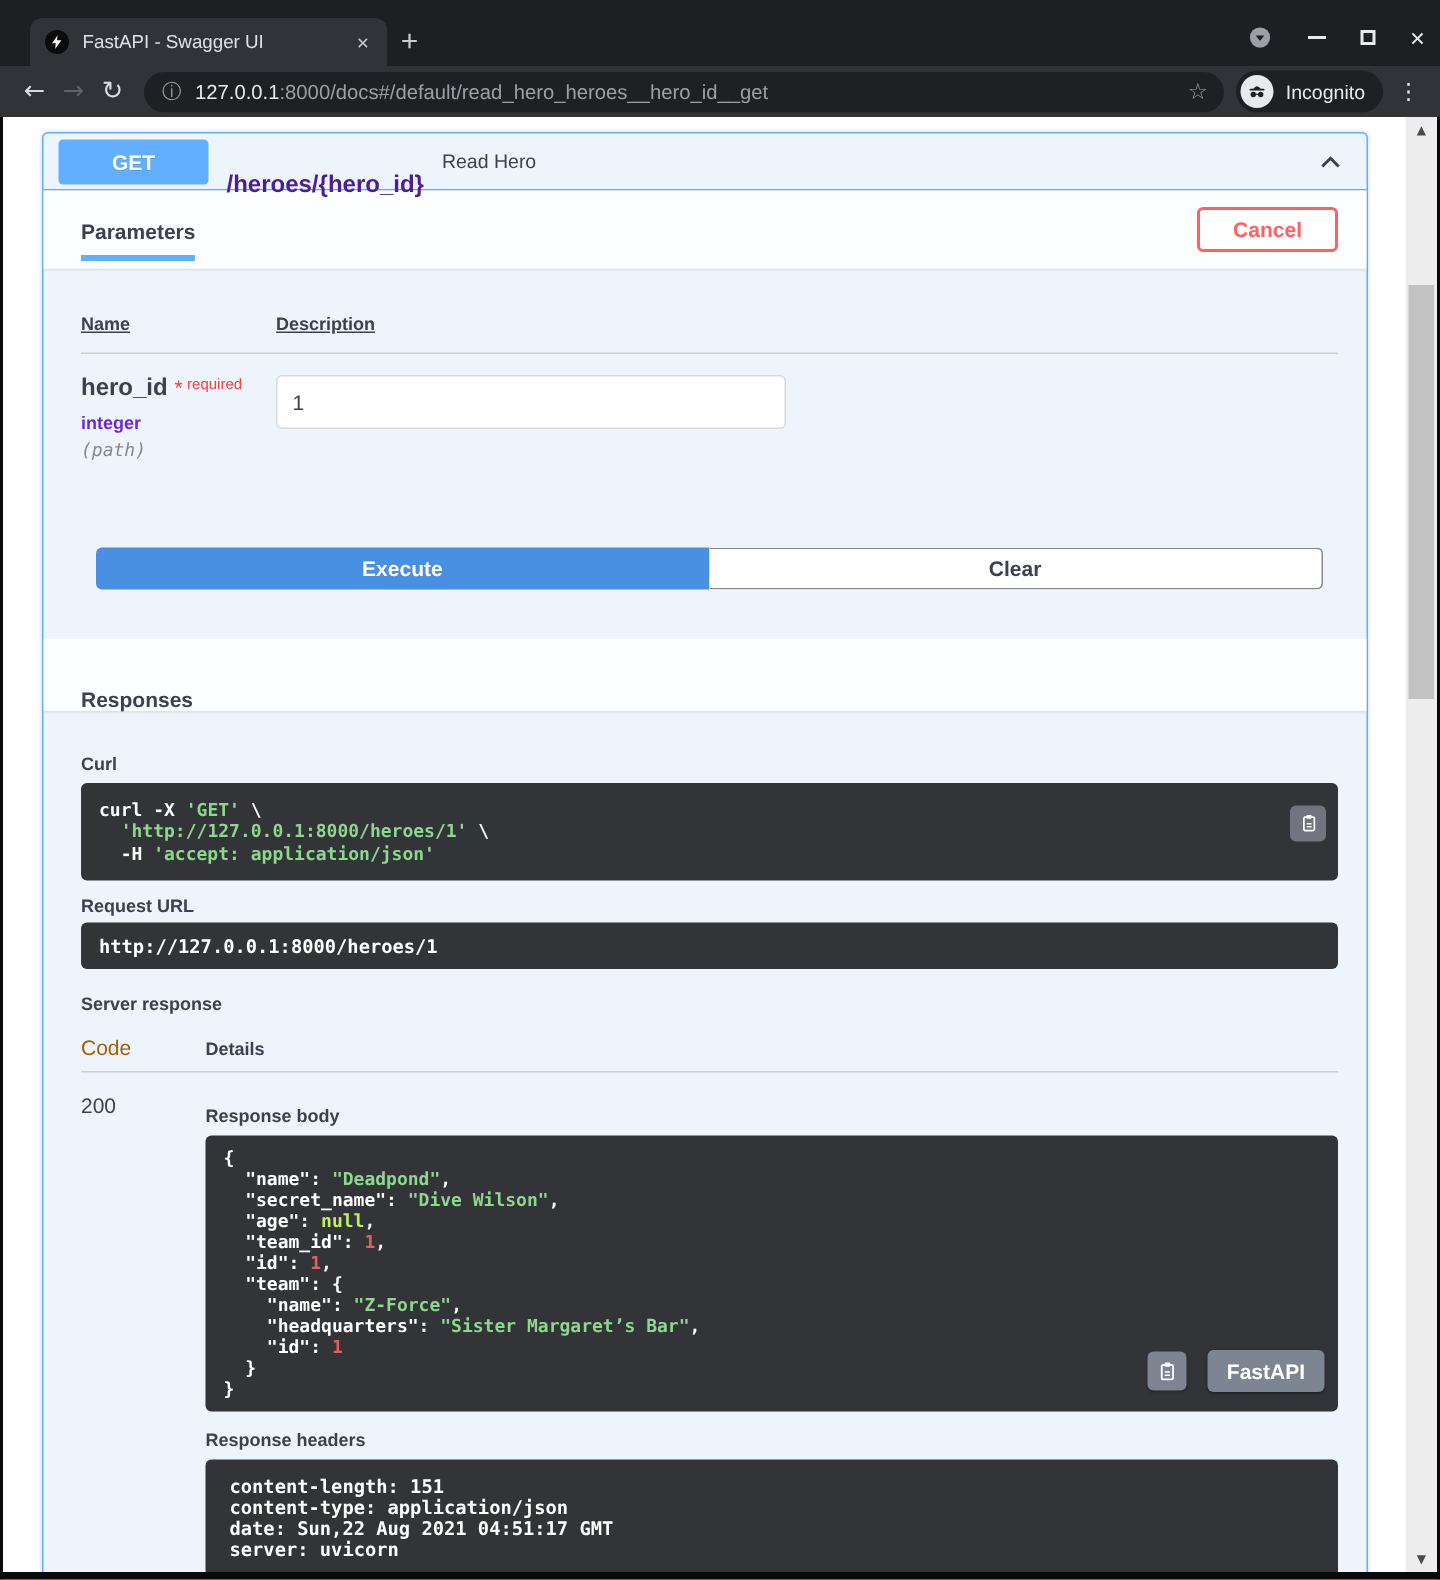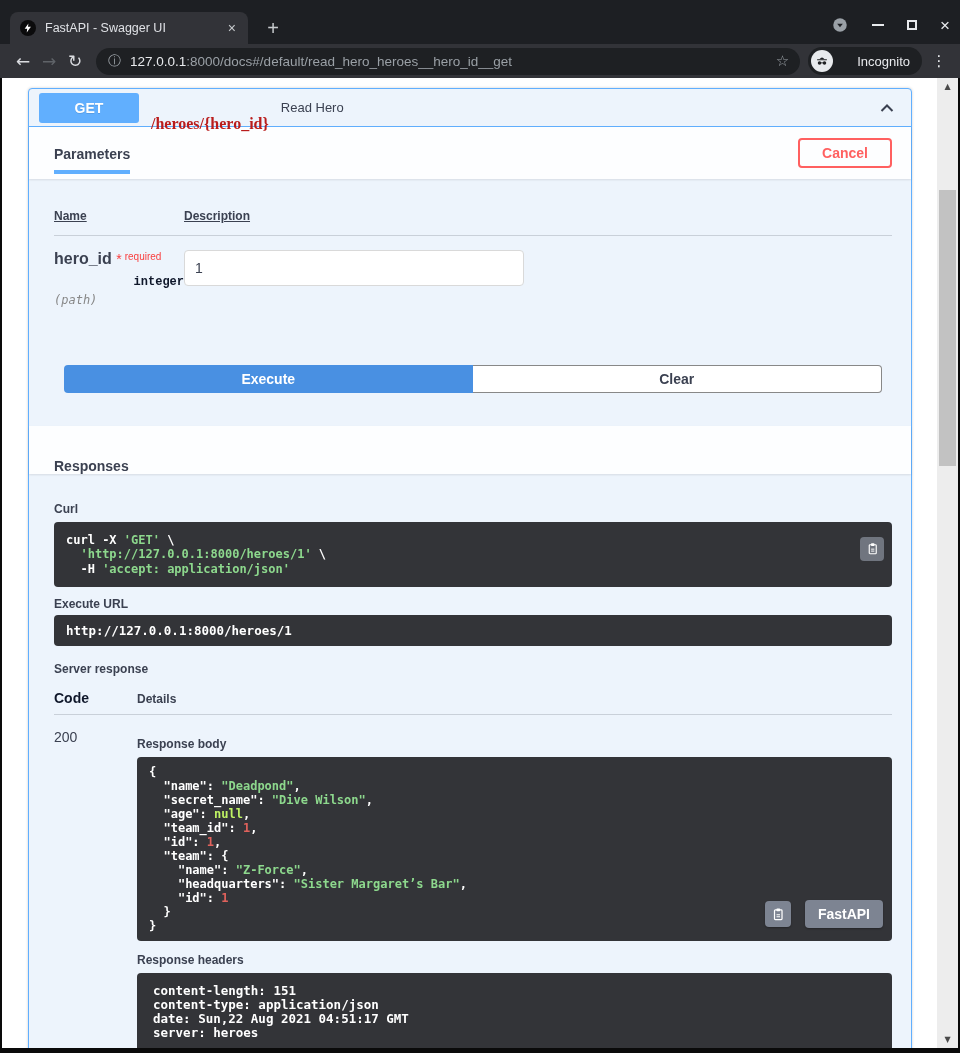--- a/index.html
+++ b/index.html
@@ -1,21 +1,21 @@
 <!DOCTYPE html>
 <html><head>
 <meta charset="utf-8">
 <style>
   html,body{margin:0;padding:0;background:#0a0a0a;}
   body{width:960px;height:1053px;overflow:hidden;font-family:"Liberation Sans",sans-serif;}
   .window{width:960px;height:1053px;display:flex;flex-direction:column;background:#1d1f23;}
 
   
   .tabstrip{height:44px;flex:none;position:relative;background:#1d1f23;}
-  .tab{position:absolute;left:10px;top:12px;width:238px;height:32px;background:#323338;
+  .tab{position:absolute;left:20px;top:12px;width:238px;height:32px;background:#323338;
        border-radius:8px 8px 0 0;display:flex;align-items:center;padding:0 10px;box-sizing:border-box;}
   .favicon{width:16px;height:16px;border-radius:50%;background:#0b0b0c;flex:none;
            display:flex;align-items:center;justify-content:center;}
   .tab-title{color:#dfe1e5;font-size:12.5px;margin-left:9px;flex:1;white-space:nowrap;overflow:hidden;}
   .tab-close{color:#c8cbce;font-size:14px;line-height:1;padding:0 2px;cursor:default;}
   .newtab{position:absolute;left:260px;top:15px;width:26px;height:26px;color:#c8cbce;font-size:20px;
           display:flex;align-items:center;justify-content:center;}
   .wincontrols{position:absolute;right:10px;top:12px;height:26px;display:flex;align-items:center;gap:23px;}
   .minimize-bar{width:12px;height:2px;background:#e8eaed;display:inline-block;}
   .maximize-box{width:10px;height:10px;border:2px solid #e8eaed;display:inline-block;box-sizing:border-box;}
@@ -24,21 +24,21 @@
   .toolbar{height:34px;flex:none;background:#323338;display:flex;align-items:center;padding:0 10px;}
   .nav-ico{width:26px;text-align:center;color:#dadce0;font-size:17px;font-family:"DejaVu Sans",sans-serif;flex:none;}
   .nav-ico.disabled{color:#5f6368;}
   .omnibox{flex:1;height:27px;background:#1e2023;border-radius:14px;margin:0 8px;display:flex;
            align-items:center;padding:0 11px 0 12px;min-width:0;}
   .info-ico{color:#9aa0a6;font-size:13px;font-family:"DejaVu Sans",sans-serif;margin-right:9px;flex:none;}
   .url-host{color:#e8eaed;font-size:13.5px;flex:none;}
   .url-rest{color:#9aa0a6;font-size:13.5px;white-space:nowrap;overflow:hidden;flex:1;}
   .star-ico{color:#9aa0a6;font-size:15px;font-family:"DejaVu Sans",sans-serif;flex:none;margin-left:8px;}
   .incog-chip{height:28px;background:#1e2023;border-radius:14px;display:flex;align-items:center;
-              padding:0 12px 0 3px;gap:24px;flex:none;}
+              padding:0 12px 0 3px;gap:8px;flex:none;}
   .incog-circle{width:22px;height:22px;border-radius:50%;background:#e8eaed;display:flex;
                 align-items:center;justify-content:center;}
   .incog-label{color:#e8eaed;font-size:13px;}
   .menu-dots{color:#e8eaed;font-size:15px;width:22px;text-align:center;font-family:"DejaVu Sans",sans-serif;margin-left:6px;}
 
   
   .page{flex:1;min-height:0;display:flex;background:#fff;
         border-left:2px solid #0a0a0a;border-right:2px solid #0a0a0a;border-bottom:5px solid #0a0a0a;}
   .content{flex:1;min-width:0;overflow:hidden;background:#fff;position:relative;}
   .scrollbar{width:21px;flex:none;background:#ededed;position:relative;}
@@ -47,42 +47,42 @@
   .sb-up{top:4px;} .sb-down{bottom:4px;}
   .sb-thumb{position:absolute;left:2px;right:2px;top:112px;height:276px;background:#c2c2c2;}
 
   
   .opblock{margin:10px 25px 0 26px;border:1px solid #61affe;border-radius:4px;background:#edf4fc;
            box-shadow:0 0 3px rgba(0,0,0,.19);min-height:1200px;}
   .summary{display:flex;align-items:center;padding:5px 10px;height:38px;box-sizing:border-box;
            border-bottom:1px solid #61affe;}
   .method-badge{background:#61affe;color:#fff;font-weight:bold;font-size:14px;min-width:100px;
                 text-align:center;padding:7px 0;border-radius:3px;text-shadow:0 1px 0 rgba(0,0,0,.1);}
-  .op-path{font-family:Liberation Serif, serif;font-weight:bold;font-size:16px;color:#b91c1c;margin-left:12px;margin-top:32px;}
+  .op-path{font-family:Liberation Sans, sans-serif;font-weight:bold;font-size:16px;color:#4c1d95;margin-left:12px;margin-top:32px;}
   .op-desc{font-size:13px;color:#3b4151;margin-left:12px;}
   .chevron-btn{margin-left:auto;display:flex;align-items:center;padding:4px;}
 
   .section-header{background:rgba(255,255,255,.85);padding:0 19px 0 25px;display:flex;align-items:center;
                   justify-content:space-between;box-shadow:0 1px 2px rgba(0,0,0,.1);}
   .params-header{height:52px;}
   .responses-header{height:48px;align-items:flex-end;}
   .tab-item{font-size:14px;font-weight:bold;color:#3b4151;padding:14px 0 8px;border-bottom:4px solid #61affe;}
   .section-title{font-size:14px;font-weight:bold;color:#3b4151;}
   .cancel-btn{border:2px solid #ff6060;color:#ff6060;font-weight:bold;font-size:14px;padding:5px 22px;
               border-radius:4px;background:transparent;cursor:pointer;}
 
   .params-body{padding:30px 19px 33px 25px;}
   .table-head{display:flex;font-size:12px;font-weight:bold;color:#3b4151;padding-bottom:12px;
               border-bottom:1px solid rgba(59,65,81,.2);text-decoration:underline;}
   .col-name{width:130px;flex:none;}
   .param-row{display:flex;padding-top:14px;}
   .param-name{font-size:16px;font-weight:bold;color:#3b4151;}
   .req-star{color:#f93e3e;font-size:14px;}
   .req-label{color:#f93e3e;font-size:10px;position:relative;top:-4px;margin-left:3px;font-weight:normal;}
-  .param-type{font-family:Liberation Mono, monospace;font-size:12px;font-weight:bold;color:#0f172a;margin-top:7px;text-align:right;}
+  .param-type{font-family:Liberation Sans, sans-serif;font-size:12px;font-weight:bold;color:#6d28d9;margin-top:7px;}
   .param-in{font-family:"DejaVu Sans Mono",monospace;font-size:12px;font-style:italic;color:#888;margin-top:4px;}
   .param-input{width:340px;height:36px;border:1px solid #d9d9d9;border-radius:4px;padding:0 10px;
                font-size:14px;color:#3b4151;box-sizing:border-box;background:#fff;}
   .execute-row{display:flex;margin-top:58px;padding:0 10px;}
   .btn-execute{flex:1;background:#4990e2;color:#fff;font-weight:bold;font-size:14px;border:none;
                border-radius:4px 0 0 4px;height:28px;cursor:pointer;}
   .btn-clear{flex:1;background:#fff;color:#3b4151;font-weight:bold;font-size:14px;border:1px solid #888;
              border-left:none;border-radius:0 4px 4px 0;height:28px;cursor:pointer;}
 
   .responses-body{padding:28px 19px 0 25px;}
@@ -90,21 +90,21 @@
   .dark-block{background:#333438;border-radius:4px;color:#fff;font-family:"DejaVu Sans Mono",monospace;
               font-weight:bold;}
   .code-line{white-space:pre;}
   .curl-block{margin-top:6px;padding:11px 12px;font-size:12px;line-height:14.3px;position:relative;}
   .requrl-label{margin-top:10px;}
   .requrl-block{margin-top:4px;padding:8px 12px;font-size:12.5px;line-height:15px;}
   .server-resp-label{margin-top:16px;}
   .code-head{display:flex;align-items:baseline;margin-top:14px;padding-bottom:8px;
              border-bottom:1px solid rgba(59,65,81,.2);}
   .code-col{width:83px;flex:none;}
-  .code-head-title{font-size:14px;font-weight:bold;color:#0f172a;}
+  .code-head-title{font-size:14px;font-weight:normal;color:#a16207;}
   .details-head-title{font-size:12px;font-weight:bold;color:#3b4151;}
   .resp-row{display:flex;padding-top:14px;}
   .status-code{width:83px;flex:none;font-size:14px;color:#3b4151;}
   .resp-details{flex:1;min-width:0;}
   .resp-body-label{margin-top:8px;}
   .json-block{margin-top:6px;padding:8px 12px;font-size:12px;line-height:14px;position:relative;}
   .json-actions{position:absolute;right:9px;bottom:13px;display:flex;gap:14px;align-items:center;}
   .copy-btn{width:24px;height:24px;background:#70757f;border-radius:4px;border:none;display:flex;
             align-items:center;justify-content:center;cursor:pointer;padding:0;}
   .copy-btn.lg{width:26px;height:26px;background:#7d8492;box-shadow:0 1px 2px rgba(0,0,0,.3);}
@@ -236,21 +236,21 @@
                     <g fill="none" stroke="#fff" stroke-width="1.4">
                       <rect x="4" y="3.4" width="8.6" height="11" rx="1"></rect>
                     </g>
                     <rect x="6.2" y="1.6" width="4.2" height="3.2" rx="0.8" fill="#fff"></rect>
                     <path d="M6.3 8.8h4M6.3 11.2h4" stroke="#fff" stroke-width="1.2"></path>
                   </svg>
               </span>
             </button>
           </div>
 
-          <div class="block-label requrl-label">Execute URL</div>
+          <div class="block-label requrl-label">Request URL</div>
           <div class="dark-block requrl-block">http://127.0.0.1:8000/heroes/1</div>
 
           <div class="block-label server-resp-label">Server response</div>
 
           <div class="code-head">
             <span class="code-col code-head-title">Code</span>
             <span class="details-head-title">Details</span>
           </div>
 
           <div class="resp-row">
@@ -285,21 +285,21 @@
                     </span>
                   </button>
                   <button class="download-btn">FastAPI</button>
                 </div>
               </div>
               <div class="block-label resp-headers-label">Response headers</div>
               <div class="dark-block headers-block">
                   <div class="code-line">content-length: 151</div>
                   <div class="code-line">content-type: application/json</div>
                   <div class="code-line">date: Sun,22 Aug 2021 04:51:17 GMT</div>
-                  <div class="code-line">server: heroes</div>
+                  <div class="code-line">server: uvicorn</div>
                 </div>
             </div>
           </div>
 
         </div>
 
       </div>
     </div>
 
     <div class="scrollbar">

